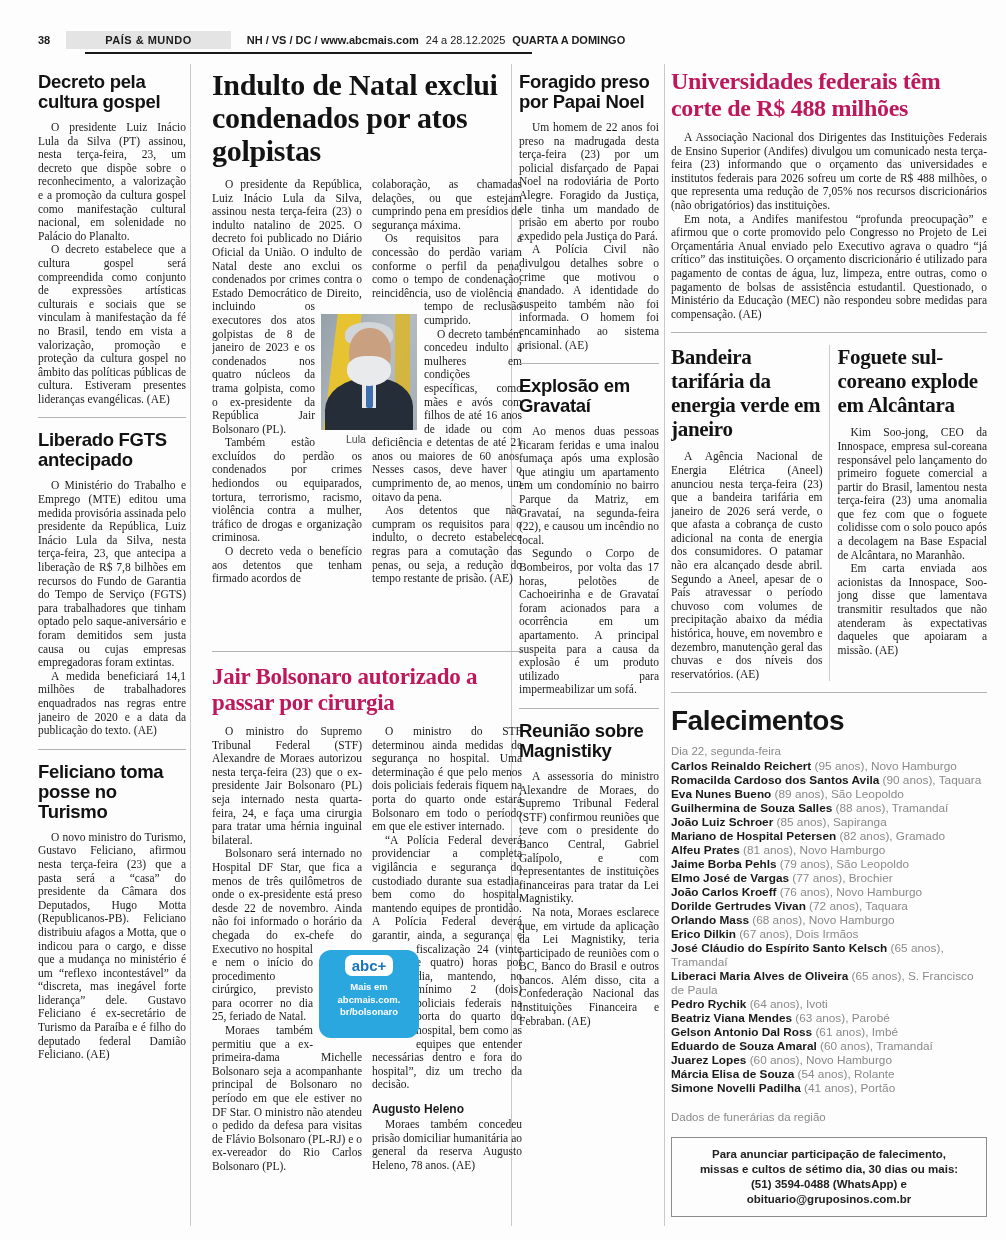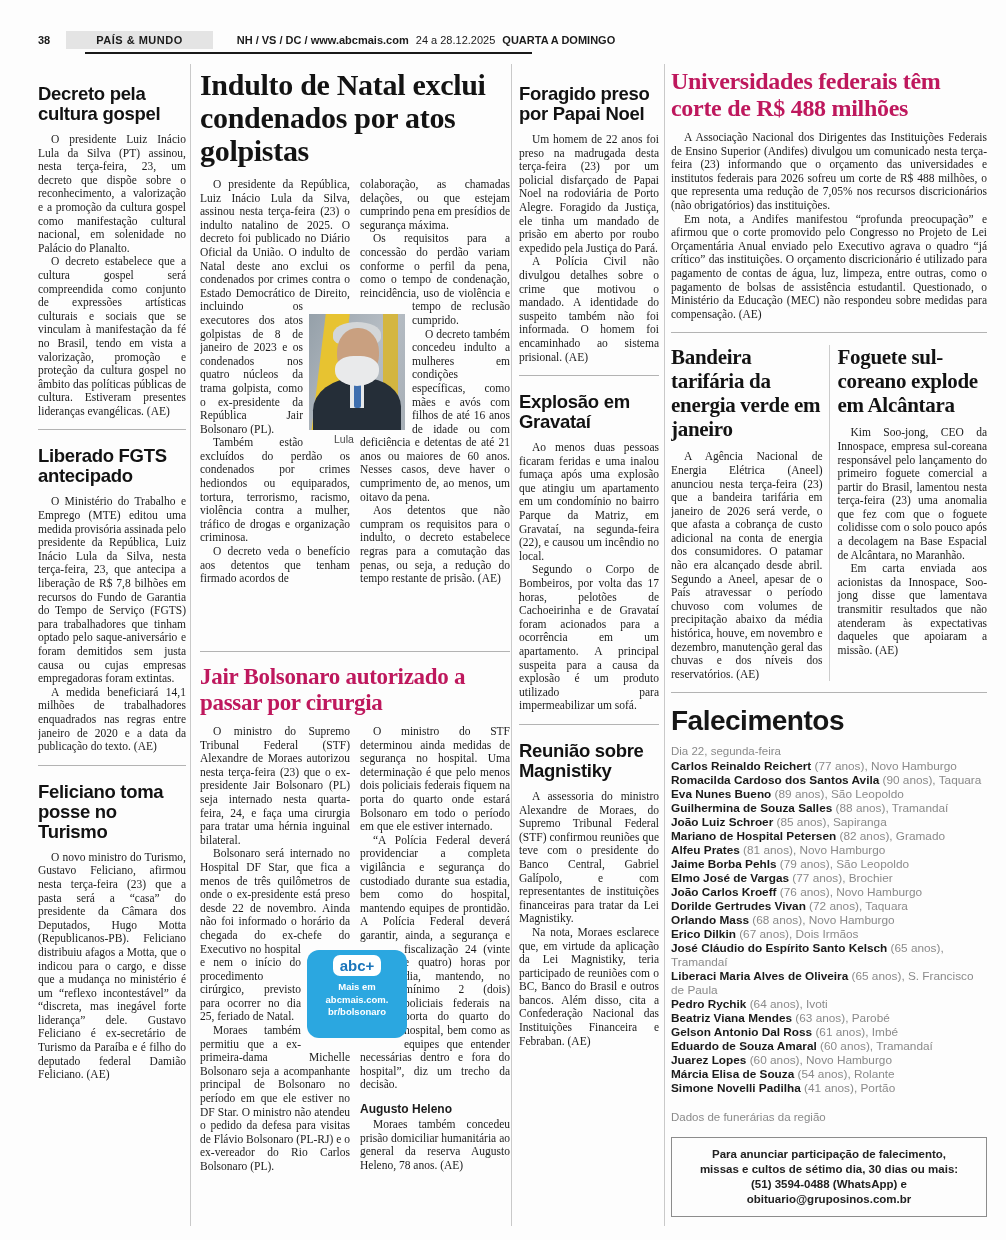--- a/index.html
+++ b/index.html
@@ -2,35 +2,35 @@
 <html><head>
 <meta charset="utf-8">
 <style>
   html,body{margin:0;padding:0;}
   body{width:1006px;height:1240px;position:relative;background:#fdfdfd;
        font-family:"Liberation Serif",serif;color:#1b1b1b;overflow:hidden;}
   
   #hdr{position:absolute;left:38px;top:30px;right:20px;height:20px;
        font-family:"Liberation Sans",sans-serif;font-size:11px;display:flex;align-items:center;}
   .pagenum{font-weight:bold;margin-right:16px;}
-  .secbadge{background:#e4e4e4;padding:3px 30px;font-weight:bold;letter-spacing:.5px;margin-right:24px;}
+  .secbadge{background:#e4e4e4;padding:3px 39px;font-weight:bold;letter-spacing:.5px;margin-right:16px;}
   .hdrmid span{margin-right:4px;}
   #hdr-rule{position:absolute;left:85px;top:52px;width:447px;height:2px;background:#191919;}
   
   .vdiv{position:absolute;top:64px;height:1162px;width:1px;background:#c9c9c9;}
   #col1{position:absolute;left:38px;top:68px;width:148px;height:1160px;overflow:hidden;}
-  #main{position:absolute;left:200px;top:68px;width:310px;height:1172px;overflow:hidden;}
+  #main{position:absolute;left:212px;top:68px;width:310px;height:1172px;overflow:hidden;}
   #col4{position:absolute;left:519px;top:68px;width:140px;height:1160px;overflow:hidden;}
   #right{position:absolute;left:671px;top:68px;width:316px;height:1172px;overflow:hidden;}
   .hdiv{border:none;border-top:1px solid #b3b3b3;margin:11px 0 12px;}
   
   .bp{font-size:11.5px;line-height:13.6px;text-align:justify;text-indent:13px;margin:0;}
   .cont p:first-child{text-indent:0;}
   .h-sans{font-family:"Liberation Sans",sans-serif;font-weight:bold;font-size:18.5px;
-          line-height:20px;letter-spacing:-.3px;color:#121212;margin:16px 0 9px;}
+          line-height:20px;letter-spacing:-.3px;color:#121212;margin:4px 0 9px;}
   .h-xl{font-family:"Liberation Serif",serif;font-weight:bold;font-size:30px;line-height:33px;
         letter-spacing:-.3px;color:#131313;margin:0 0 11px;}
   .h-lg{font-family:"Liberation Serif",serif;font-weight:bold;font-size:23px;line-height:26px;
         letter-spacing:-.3px;color:#be185d;margin:0 0 9px;}
   .h-md{font-family:"Liberation Serif",serif;font-weight:bold;font-size:21px;line-height:24px;
         letter-spacing:-.3px;color:#131313;margin:0 0 9px;}
   .subhead{font-family:"Liberation Sans",sans-serif;font-weight:bold;font-size:12px;margin:10px 0 2px;}
   
   .twocol{display:flex;gap:10px;position:relative;}
   .acol{width:150px;}
@@ -245,21 +245,21 @@
         </div>
     </div>
   </div>
 
   <hr class="hdiv">
 
   <div id="fale">
     <h1 class="fale-title">Falecimentos</h1>
     <div class="fale-date">Dia 22, segunda-feira</div>
     <div>
-        <div class="fale-row"><span class="fale-name">Carlos Reinaldo Reichert</span><span class="fale-meta"> (77 anos), Novo Hamburgo</span></div>
+        <div class="fale-row"><span class="fale-name">Carlos Reinaldo Reichert</span><span class="fale-meta"> (95 anos), Novo Hamburgo</span></div>
         <div class="fale-row"><span class="fale-name">Romacilda Cardoso dos Santos Avila</span><span class="fale-meta"> (90 anos), Taquara</span></div>
         <div class="fale-row"><span class="fale-name">Eva Nunes Bueno</span><span class="fale-meta"> (89 anos), São Leopoldo</span></div>
         <div class="fale-row"><span class="fale-name">Guilhermina de Souza Salles</span><span class="fale-meta"> (88 anos), Tramandaí</span></div>
         <div class="fale-row"><span class="fale-name">João Luiz Schroer</span><span class="fale-meta"> (85 anos), Sapiranga</span></div>
         <div class="fale-row"><span class="fale-name">Mariano de Hospital Petersen</span><span class="fale-meta"> (82 anos), Gramado</span></div>
         <div class="fale-row"><span class="fale-name">Alfeu Prates</span><span class="fale-meta"> (81 anos), Novo Hamburgo</span></div>
         <div class="fale-row"><span class="fale-name">Jaime Borba Pehls</span><span class="fale-meta"> (79 anos), São Leopoldo</span></div>
         <div class="fale-row"><span class="fale-name">Elmo José de Vargas</span><span class="fale-meta"> (77 anos), Brochier</span></div>
         <div class="fale-row"><span class="fale-name">João Carlos Kroeff</span><span class="fale-meta"> (76 anos), Novo Hamburgo</span></div>
         <div class="fale-row"><span class="fale-name">Dorilde Gertrudes Vivan</span><span class="fale-meta"> (72 anos), Taquara</span></div>

